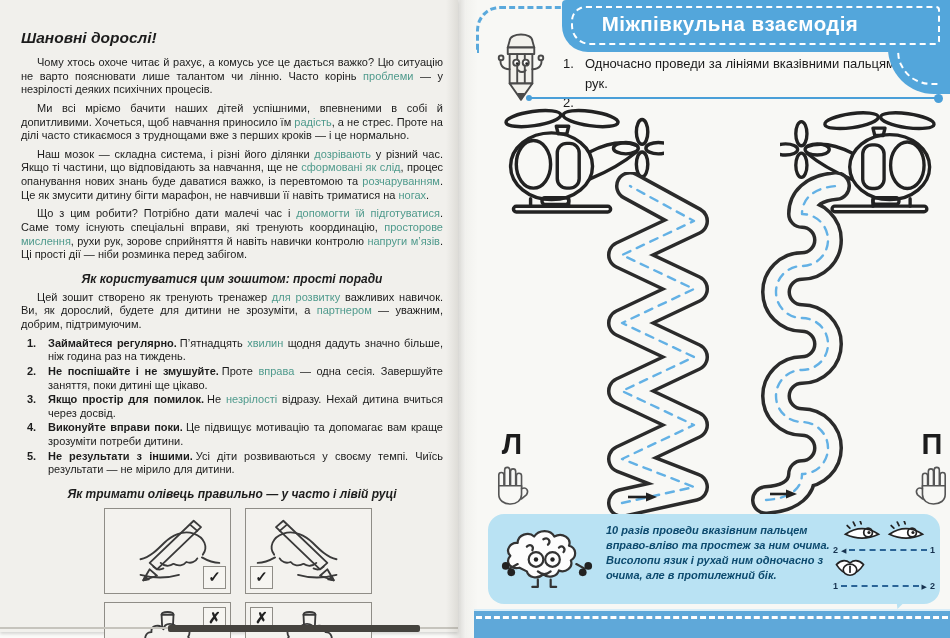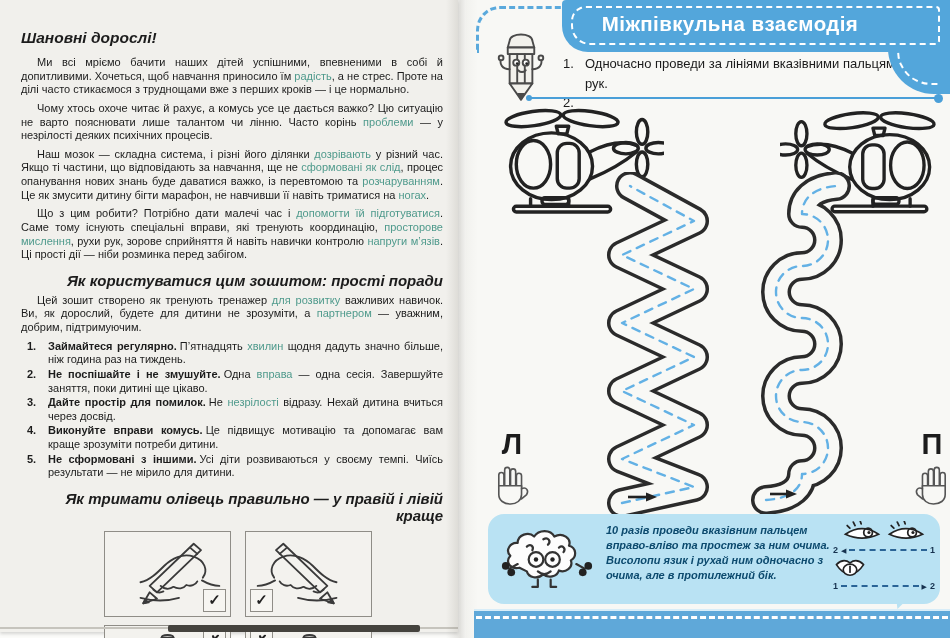--- a/index.html
+++ b/index.html
@@ -13,21 +13,21 @@
   .page-right{left:466px;width:484px;height:638px;background:#f8f8f5;}
   .spine{position:absolute;left:446px;top:0;width:32px;height:638px;z-index:6;pointer-events:none;
     background:linear-gradient(to right, rgba(100,95,85,0) 0%, rgba(100,95,85,.16) 45%, rgba(100,95,85,.04) 65%, rgba(0,0,0,0) 100%);}
   .edge-line{position:absolute;left:0;right:0;bottom:3px;height:2px;background:#c6c4bd;}
   .book-edge{position:absolute;left:168px;width:252px;bottom:0;height:7px;background:#45433e;border-radius:2px;}
 
   
   .lp-inner{padding:12px 15px 0 21px;}
   .lp-title{font-size:15.5px;font-weight:bold;font-style:italic;margin:17px 0 9px;}
   .para{font-size:11px;line-height:1.24;text-align:justify;text-indent:16px;margin:5px 0;}
-  .section-title{font-size:15px;font-weight:bold;font-style:italic;text-align:right;margin:10px 0 5px;}
+  .section-title{font-size:12px;font-weight:bold;font-style:italic;text-align:center;margin:10px 0 5px;}
   .seg-accent{color:#4f9a8c;}
   .tips{list-style:none;margin:2px 0 0;padding:0 0 0 6px;}
   .tip{display:grid;grid-template-columns:21px 1fr;font-size:11px;line-height:1.24;margin:1px 0;}
   .tip-num{font-weight:bold;}
   .tip-text{text-align:justify;}
   .tip-text b{margin-right:3px;}
 
   
   .grip-grid{display:grid;grid-template-columns:127px 127px;gap:8px 14px;margin:7px 0 0 83px;}
   .grip-box{position:relative;height:84px;border:1.5px solid #8f8d87;background:#f3f2ee;
@@ -191,52 +191,52 @@
         <path d="M20,12 v7" fill="none"></path>
       </g>
     </symbol>
   </defs>
 </svg>
 
 <div class="page page-left">
   <div class="lp-inner">
     <div class="lp-title">Шановні дорослі!</div>
 
+    <p class="para"><span><span>Чому хтось охоче читає й рахує, а комусь усе це дається важко? Цю ситуацію не варто пояснювати лише талантом чи лінню. Часто корінь </span><span class="seg-accent">проблеми</span><span> — у незрілості деяких психічних процесів.</span></span></p>
     <p class="para"><span><span>Ми всі мріємо бачити наших дітей успішними, впевненими в собі й допитливими. Хочеться, щоб навчання приносило їм </span><span class="seg-accent">радість</span><span>, а не стрес. Проте на ділі часто стикаємося з труднощами вже з перших кроків — і це нормально.</span></span></p>
-    <p class="para"><span><span>Чому хтось охоче читає й рахує, а комусь усе це дається важко? Цю ситуацію не варто пояснювати лише талантом чи лінню. Часто корінь </span><span class="seg-accent">проблеми</span><span> — у незрілості деяких психічних процесів.</span></span></p>
     <p class="para"><span><span>Наш мозок — складна система, і різні його ділянки </span><span class="seg-accent">дозрівають</span><span> у різний час. Якщо ті частини, що відповідають за навчання, ще не </span><span class="seg-accent">сформовані як слід</span><span>, процес опанування нових знань буде даватися важко, із перевтомою та </span><span class="seg-accent">розчаруванням</span><span>. Це як змусити дитину бігти марафон, не навчивши її навіть триматися на </span><span class="seg-accent">ногах</span><span>.</span></span></p>
     <p class="para"><span><span>Що з цим робити? Потрібно дати малечі час і </span><span class="seg-accent">допомогти їй підготуватися</span><span>. Саме тому існують спеціальні вправи, які тренують координацію, </span><span class="seg-accent">просторове мислення</span><span>, рухи рук, зорове сприйняття й навіть навички контролю </span><span class="seg-accent">напруги м’язів</span><span>. Ці прості дії — ніби розминка перед забігом.</span></span></p>
 
     <div class="section-title">Як користуватися цим зошитом: прості поради</div>
     <p class="para"><span><span>Цей зошит створено як тренують тренажер </span><span class="seg-accent">для розвитку</span><span> важливих навичок. Ви, як дорослий, будете для дитини не зрозуміти, а </span><span class="seg-accent">партнером</span><span> — уважним, добрим, підтримуючим.</span></span></p>
 
     <ol class="tips">
       <li class="tip">
         <span class="tip-num">1.</span>
         <span class="tip-text"><b>Займайтеся регулярно.</b><span><span>П’ятнадцять </span><span class="seg-accent">хвилин</span><span> щодня дадуть значно більше, ніж година раз на тиждень.</span></span></span>
       </li>
       <li class="tip">
         <span class="tip-num">2.</span>
-        <span class="tip-text"><b>Не поспішайте і не змушуйте.</b><span><span>Одна </span><span class="seg-accent">вправа</span><span> — одна сесія. Завершуйте заняття, поки дитині ще цікаво.</span></span></span>
+        <span class="tip-text"><b>Не поспішайте і не змушуйте.</b><span><span>Проте </span><span class="seg-accent">вправа</span><span> — одна сесія. Завершуйте заняття, поки дитині ще цікаво.</span></span></span>
       </li>
       <li class="tip">
         <span class="tip-num">3.</span>
-        <span class="tip-text"><b>Дайте простір для помилок.</b><span><span>Не </span><span class="seg-accent">незрілості</span><span> відразу. Нехай дитина вчиться через досвід.</span></span></span>
+        <span class="tip-text"><b>Якщо простір для помилок.</b><span><span>Не </span><span class="seg-accent">незрілості</span><span> відразу. Нехай дитина вчиться через досвід.</span></span></span>
       </li>
       <li class="tip">
         <span class="tip-num">4.</span>
-        <span class="tip-text"><b>Виконуйте вправи комусь.</b><span><span>Це підвищує мотивацію та допомагає вам краще зрозуміти потреби дитини.</span></span></span>
+        <span class="tip-text"><b>Виконуйте вправи поки.</b><span><span>Це підвищує мотивацію та допомагає вам краще зрозуміти потреби дитини.</span></span></span>
       </li>
       <li class="tip">
         <span class="tip-num">5.</span>
-        <span class="tip-text"><b>Не сформовані з іншими.</b><span><span>Усі діти розвиваються у своєму темпі. Чиїсь результати — не мірило для дитини.</span></span></span>
+        <span class="tip-text"><b>Не результати з іншими.</b><span><span>Усі діти розвиваються у своєму темпі. Чиїсь результати — не мірило для дитини.</span></span></span>
       </li>
     </ol>
 
-    <div class="section-title">Як тримати олівець правильно — у правій і лівій краще</div>
+    <div class="section-title">Як тримати олівець правильно — у часто і лівій руці</div>
 
     <div class="grip-grid">
       <div class="grip-box">
         <svg width="110" height="68">
             <use href="#grip-good"></use>
           </svg>
         <span class="badge br">✓</span>
       </div>
       <div class="grip-box">
         <svg width="110" height="68" class="flip">

